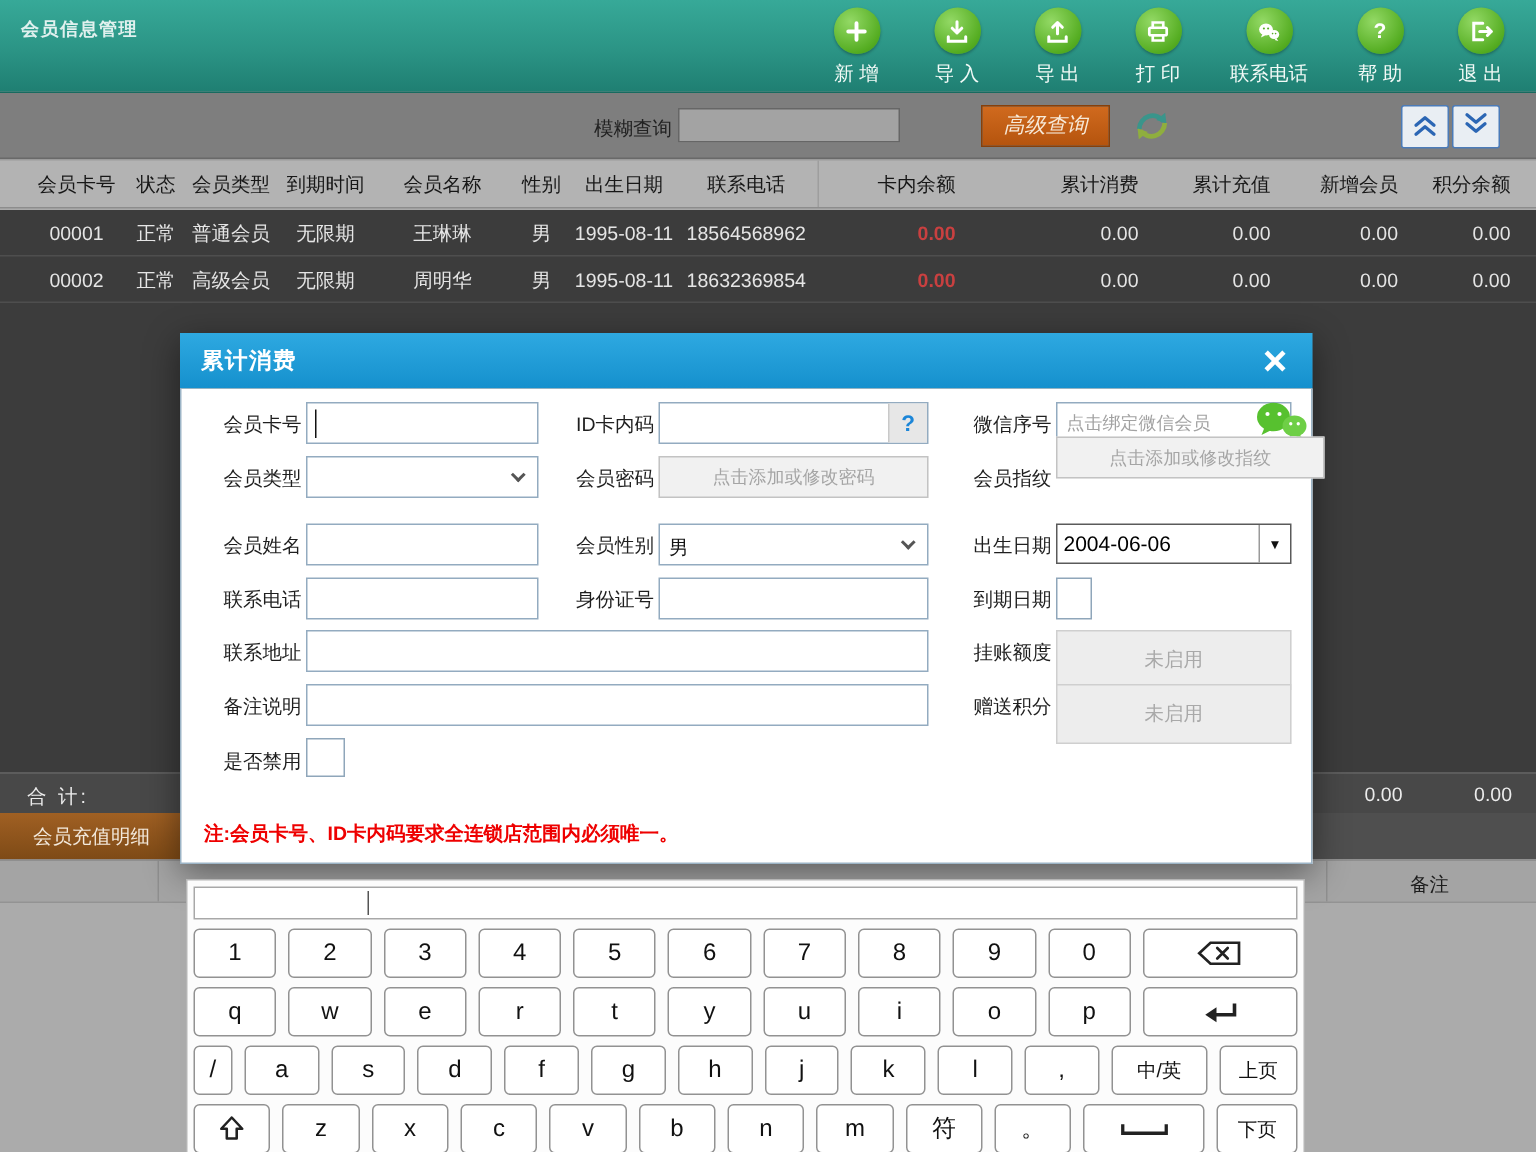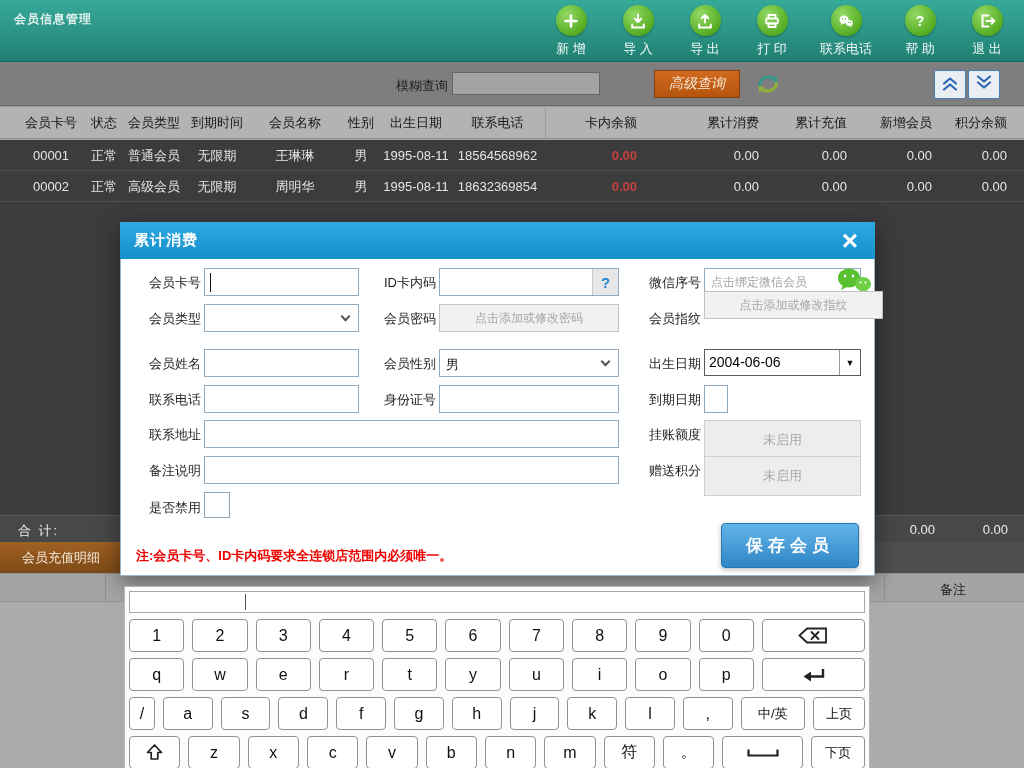--- a/index.html
+++ b/index.html
@@ -358,21 +358,20 @@
 
       <span class="f-label" style="left:0;top:203px">备注说明</span>
       <div class="f-input" style="left:83px;top:197px;width:415px"></div>
       <span class="f-label" style="left:500px;top:203px">赠送积分</span>
       <div class="f-disabled" style="left:583px;top:197px;width:157px">未启用</div>
 
       <span class="f-label" style="left:0;top:240px">是否禁用</span>
       <div class="checkbox" style="left:83px;top:233px;width:26px;height:26px"></div>
 
       <div class="dlg-note">注:会员卡号、ID卡内码要求全连锁店范围内必须唯一。</div>
-      <div class="save-btn">保存会员</div>
     </div>
   </div>
 
   <div class="kb-panel">
     <div class="kb-input">
       <span class="kb-caret"></span>
     </div>
     <div class="kb-row">
         <div class="key" style="flex: 1 1 0px;">1</div>
         <div class="key" style="flex: 1 1 0px;">2</div>

